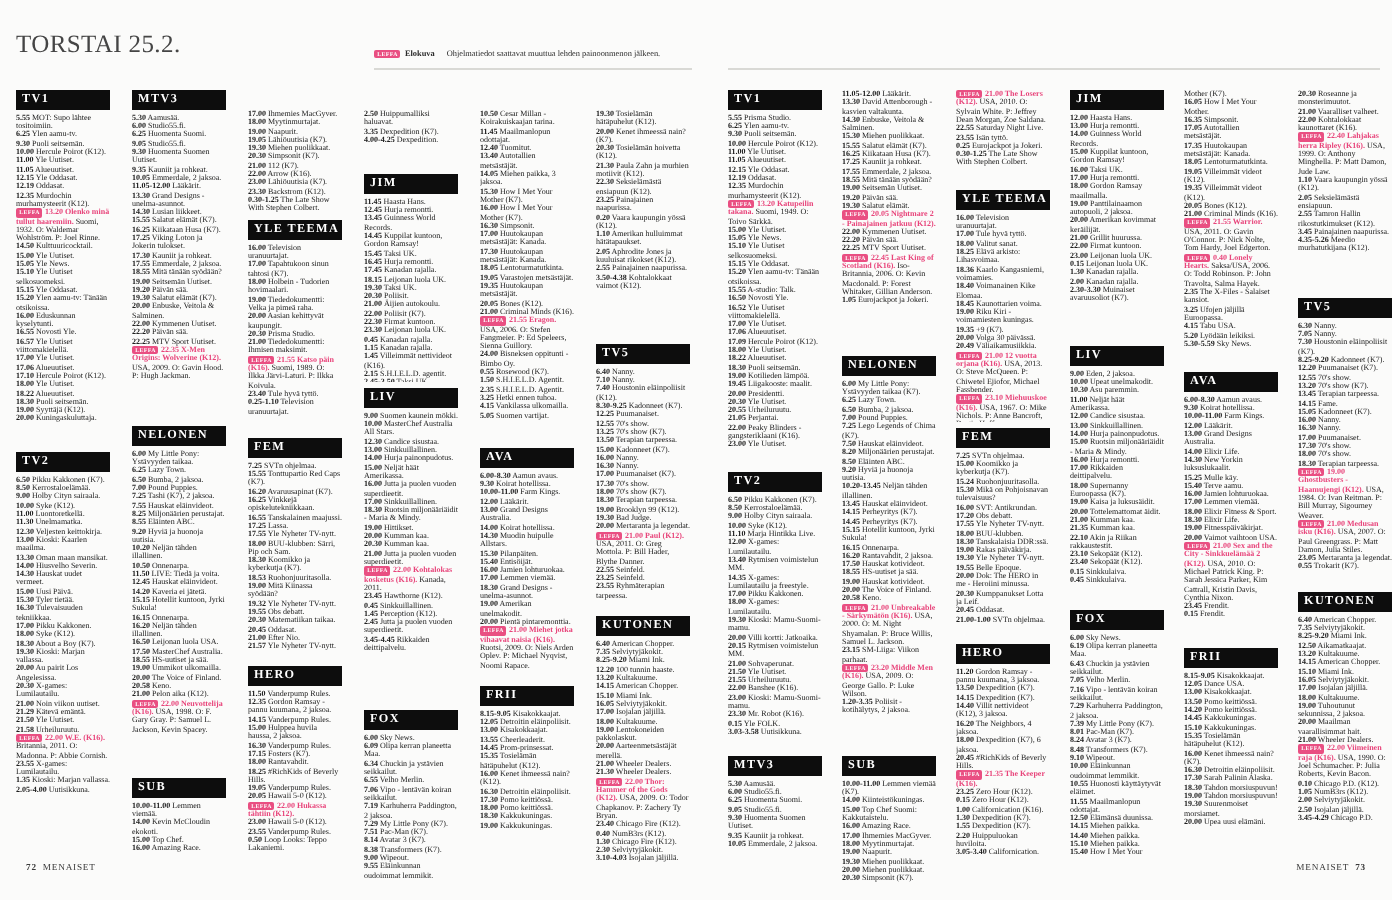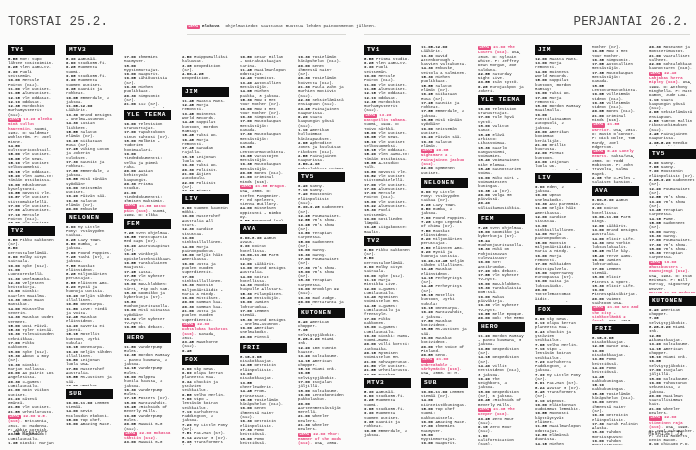--- a/index.html
+++ b/index.html
@@ -1,17 +1,17 @@
 <!DOCTYPE html>
 <html><head>
 <meta charset="utf-8">
 <style>
   html,body{margin:0;padding:0;background:#e9e9e7;}
   #sheet{position:relative;width:696px;height:450px;background:#fbfbfa;
-         font-family:Liberation Mono, monospace;overflow:hidden;}
+         font-family:Liberation Serif, serif;overflow:hidden;}
   .daytitle{position:absolute;top:15px;font-size:12.5px;font-weight:400;color:#454545;letter-spacing:.2px;}
   .daytitle.left{left:8px;}
   .daytitle.right{right:7px;text-align:right;}
   .legend{position:absolute;left:187px;top:24px;font-size:4.2px;color:#2a2a2a;white-space:nowrap;}
   .tagbox{display:inline-block;background:#e94f82;color:#fff;font-size:2.9px;font-weight:bold;
           line-height:4.4px;padding:0 1.6px;border-radius:1px;letter-spacing:.2px;vertical-align:.1px;}
   .leg-label{font-weight:bold;margin:0 6px 0 2px;}
   .leg-note{color:#2a2a2a;}
   .rule{position:absolute;height:1px;background:#d9d9d5;top:34px;}
   .rule-l{left:187px;width:159px;}
@@ -26,21 +26,20 @@
   .footer{position:absolute;top:431px;font-size:4.6px;color:#3a3a3a;letter-spacing:.4px;}
   .footer-l{left:10px;}
   .footer-r{right:10px;}
   .footer b{margin:0 3px;}
 </style>
 </head>
 <body>
 
 <div id="sheet">
   <div class="daytitle left">TORSTAI 25.2.</div>
-  <div class="daytitle right">PERJANTAI 26.2.</div>
   <div class="legend">
     <span class="tagbox">LEFFA</span><span class="leg-label">Elokuva</span><span class="leg-note">Ohjelmatiedot saattavat muuttua lehden painoonmenon jälkeen.</span>
   </div>
   <div class="rule rule-l"></div>
   <div class="rule rule-r"></div>
   <div id="listings">
       <div class="block" style="left: 8px; top: 45px; width: 47px; height: 178px;">
         <div class="chh">TV1</div>
         <div class="en"><b>5.55</b> MOT: Supo lähtee tositoimiin.</div>
         <div class="en"><b>6.25</b> Ylen aamu-tv.</div>

